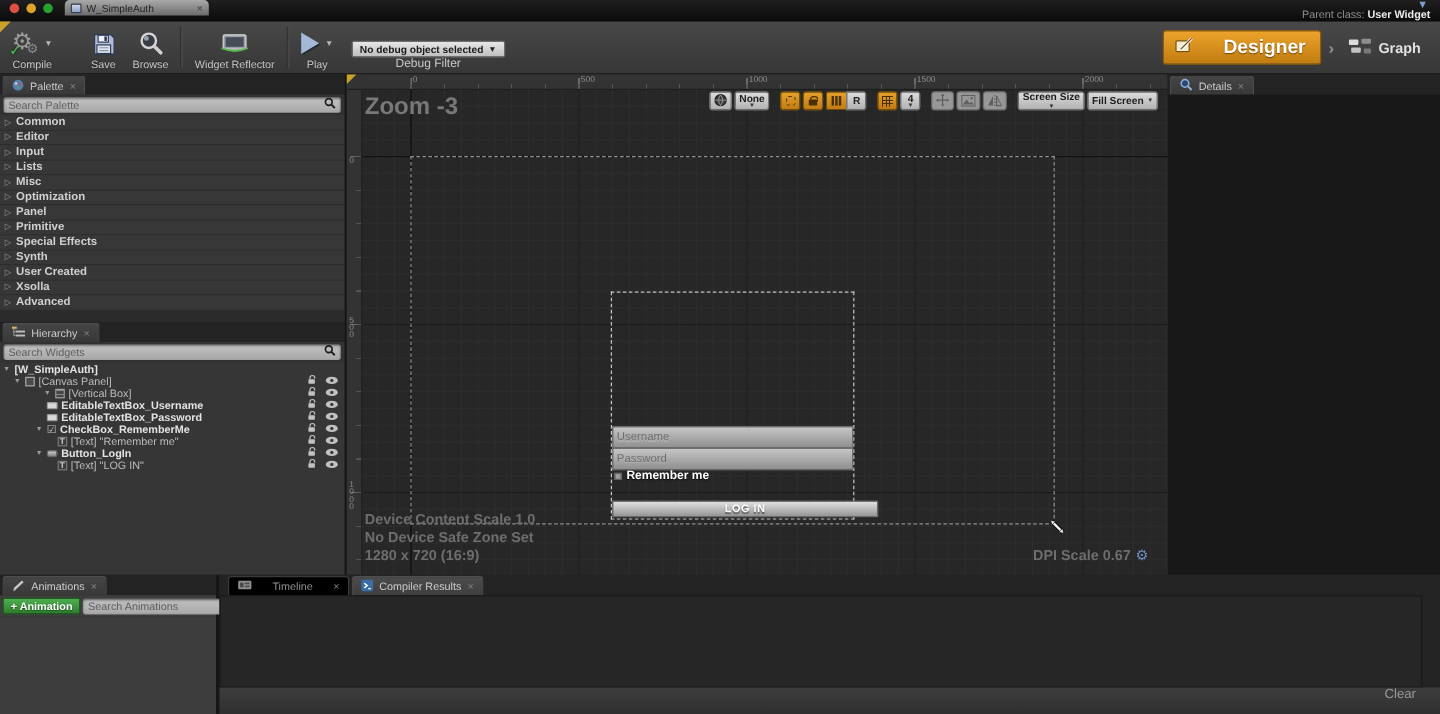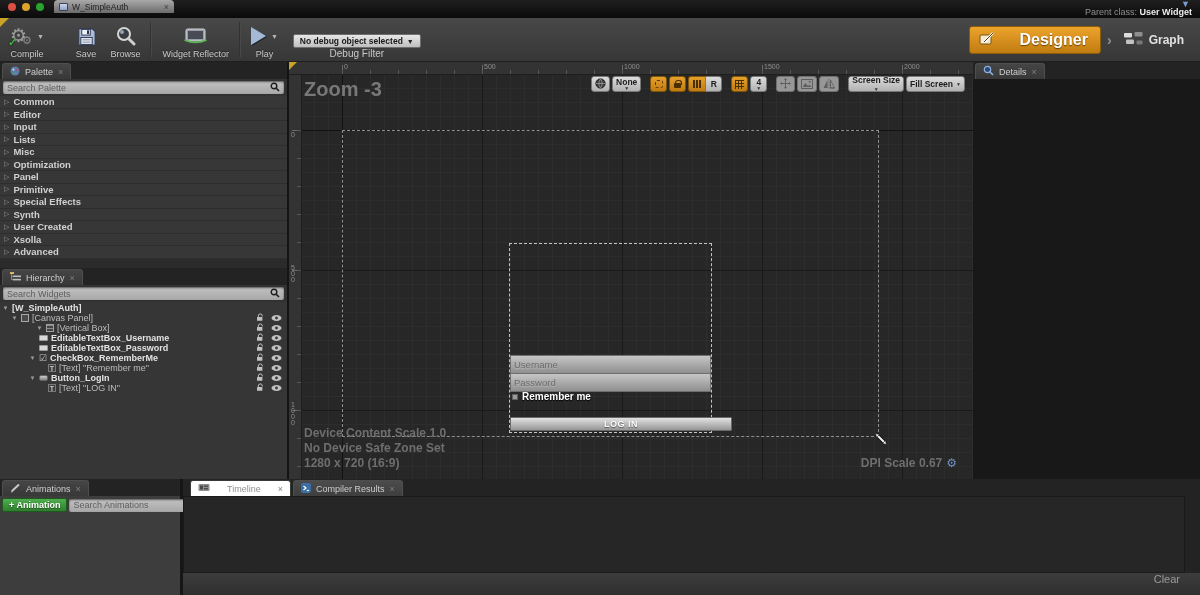--- a/index.html
+++ b/index.html
@@ -39,21 +39,21 @@
   .graph-btn{display:flex;align-items:center;gap:6px;color:#e2e2e2;font-size:12px;font-weight:bold;padding:4px 6px;}
 
   
   .main{position:absolute;left:0;top:62px;width:1200px;height:417px;display:flex;}
   .col-left{width:289px;border-right:2px solid #141414;display:flex;flex-direction:column;background:#333;}
   .col-center{width:684px;position:relative;background:#272727;border-right:2px solid #141414;}
   .col-right{flex:1;background:#1a1a1a;display:flex;flex-direction:column;}
 
   .tabstrip{height:17px;background:#232323;display:flex;align-items:flex-end;padding-left:2px;flex:none;}
   .ptab{height:16px;background:linear-gradient(#454545,#383838);border:1px solid #4e4e4e;border-bottom:none;border-radius:3px 3px 0 0;display:flex;align-items:center;gap:5px;padding:0 7px;font-size:9px;color:#cdcdcd;}
-  .ptab.inactive{background:#ffffff;border-color:#3a3a3a;color:#8f8f8f;gap:17px;}
+  .ptab.inactive{background:#000000;border-color:#3a3a3a;color:#8f8f8f;gap:17px;}
   .ptab .pclose{color:#7f7f7f;font-size:9px;}
   .searchrow{padding:2px 3px;background:#323232;flex:none;}
   .searchfield{height:13px;background:linear-gradient(#c2c2c2,#a8a8a8);border-radius:2px;box-shadow:inset 0 1px 2px rgba(0,0,0,.55);display:flex;align-items:center;padding:0 4px;}
   .searchfield input{flex:1;border:none;background:transparent;font-size:9px;color:#2a2a2a;outline:none;}
   .searchfield input::placeholder{color:#5e5e5e;}
 
   
   .palette-sec{height:206px;display:flex;flex-direction:column;}
   #palette-list{flex:none;}
   .prow{height:12.5px;display:flex;align-items:center;background:#373737;border-bottom:1px solid #2e2e2e;padding-left:4px;gap:4px;}

